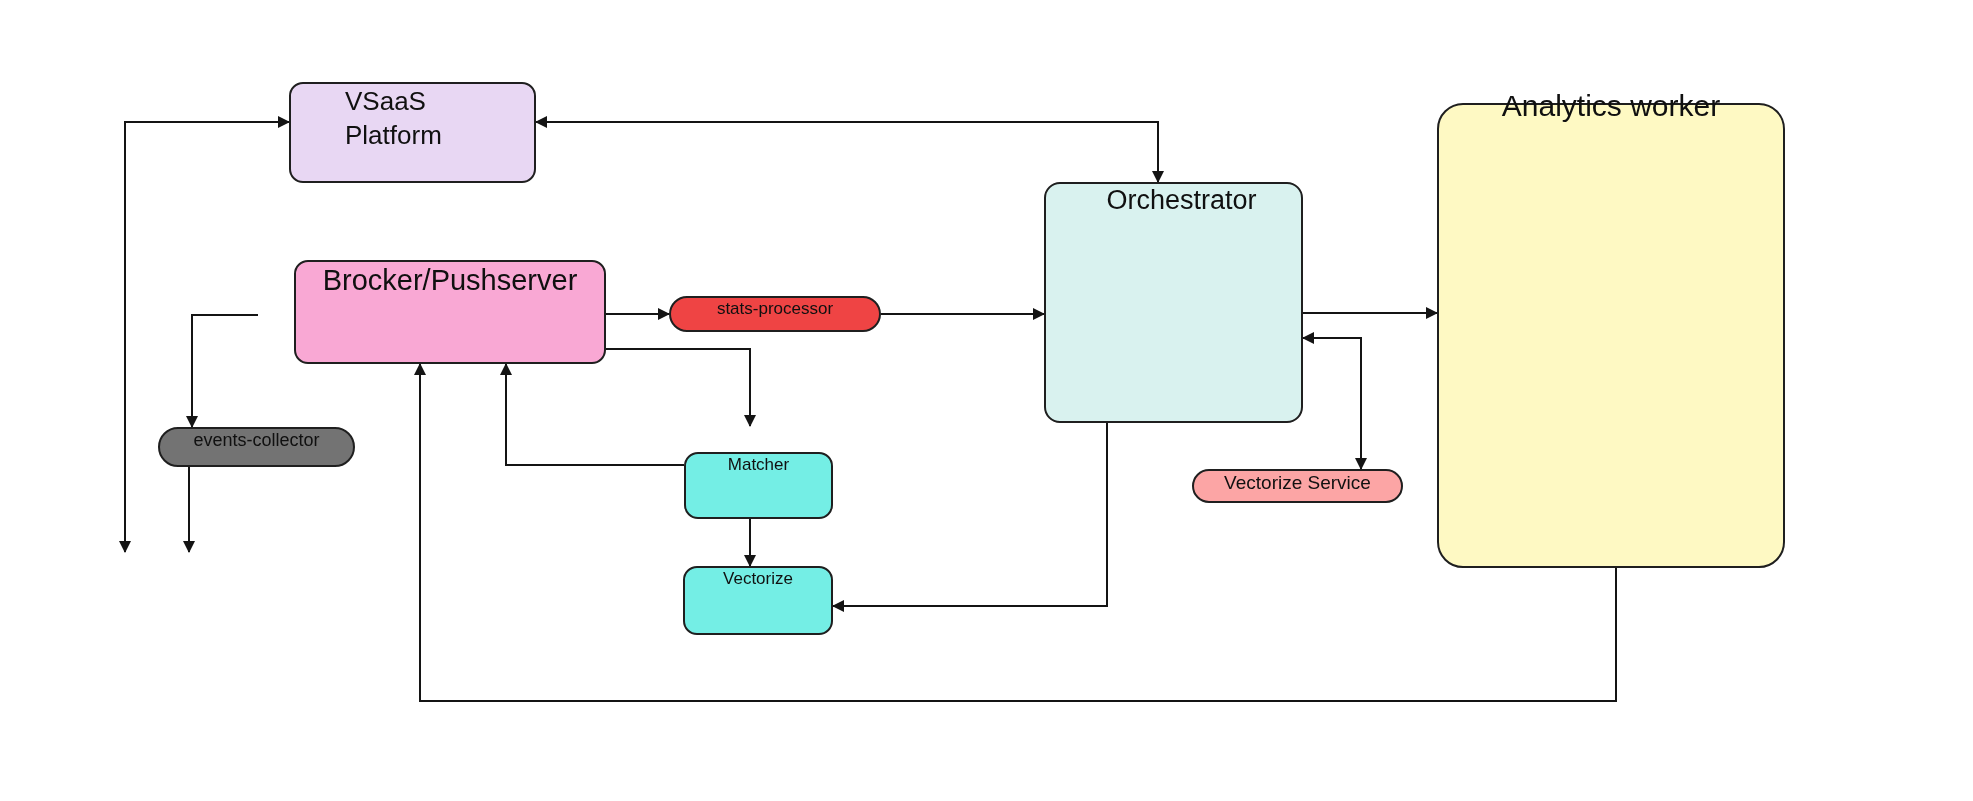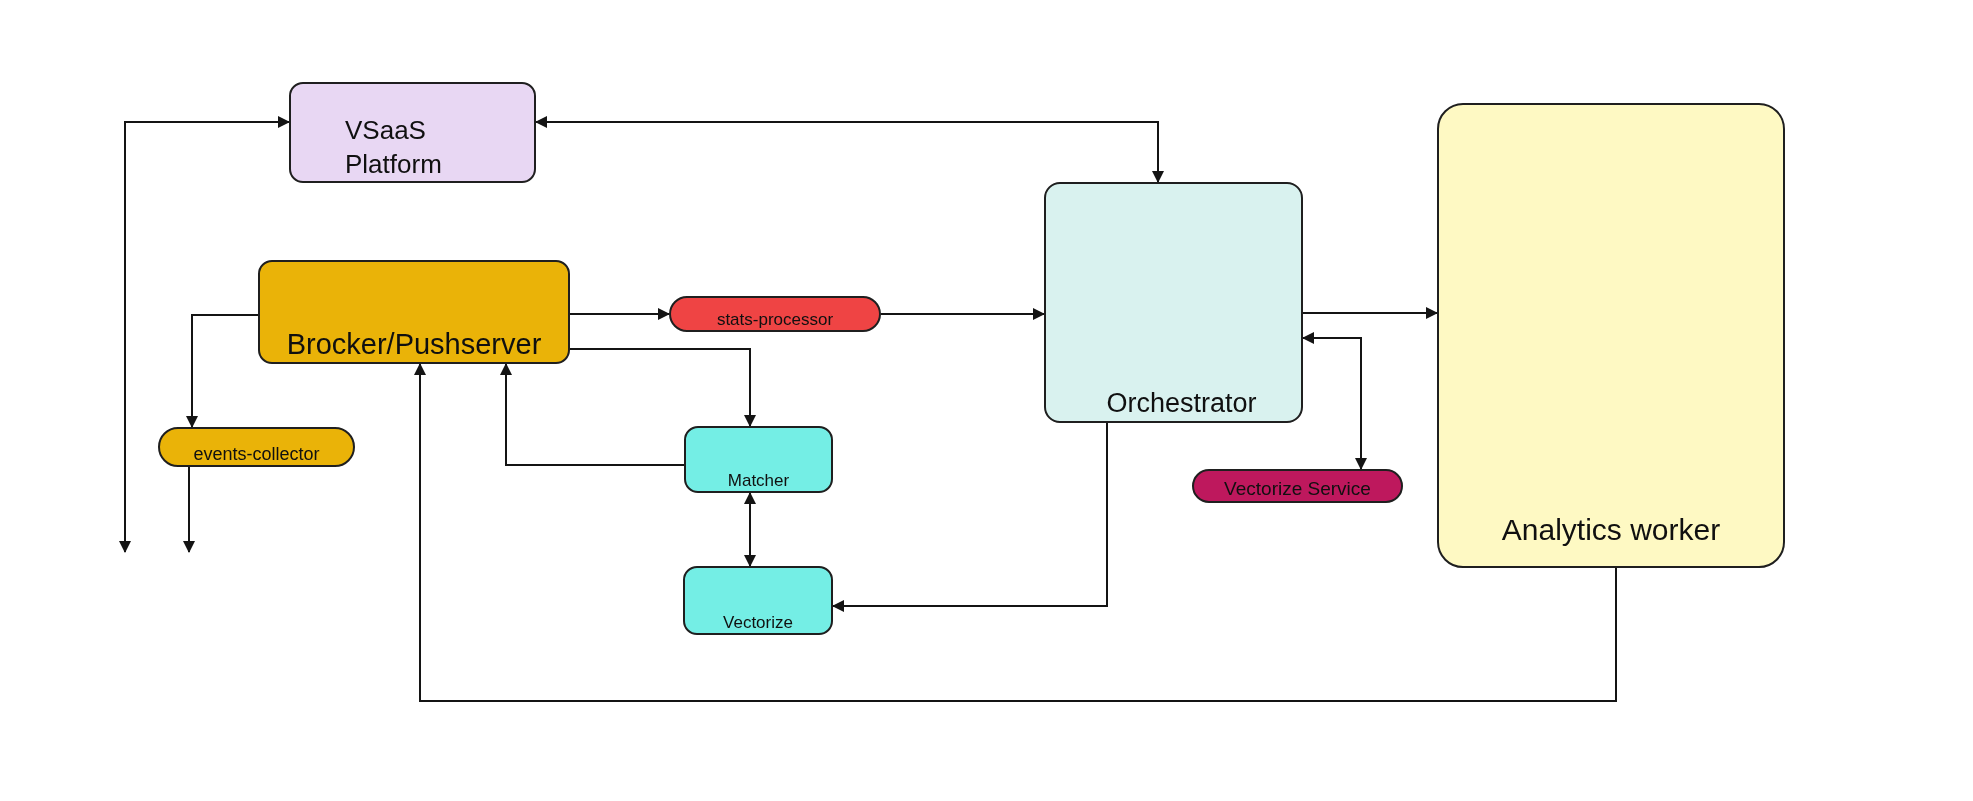--- a/index.html
+++ b/index.html
@@ -9,21 +9,21 @@
     background:#ffffff;
     font-family:"Liberation Sans",sans-serif;
     overflow:hidden;
   }
   #wires{position:absolute;left:0;top:0;width:1973px;height:801px;}
   .node{
     position:absolute;
     box-sizing:border-box;
     border:2px solid #1f1f1f;
     display:flex;
-    align-items:flex-end;
+    align-items:flex-start;
     justify-content:center;
     text-align:center;
     color:#101010;
     white-space:pre-line;
     line-height:1.25;
     z-index:2;
   }
   .n-vsaas{left:289px;top:82px;width:247px;height:101px;border-radius:14px;
            font-size:26px;justify-content:flex-start;text-align:left;padding-left:54px;line-height:34px;}
   .n-broker{left:258px;top:260px;width:312px;height:104px;border-radius:14px;font-size:29px;}
@@ -62,46 +62,46 @@
     <path class="edge" d="M 1303 313 L 1437 313" marker-end="url(#arrow)"></path>
     <path class="edge" d="M 1303 338 L 1361 338 L 1361 469" marker-start="url(#arrow)" marker-end="url(#arrow)"></path>
     <path class="edge" d="M 1616 568 L 1616 701 L 420 701 L 420 364" marker-end="url(#arrow)"></path>
   </svg>
 
   <div class="node n-vsaas" style="background: rgb(232, 215, 243);">
     <span class="lbl">VSaaS
 Platform</span>
   </div>
 
-  <div class="node n-broker" style="background: #eab308;">
+  <div class="node n-broker" style="background: #f9a8d4; margin-left: 36px;">
     <span class="lbl">Brocker/Pushserver</span>
   </div>
 
   <div class="node n-stats" style="background: #ef4444;">
     <span class="lbl">stats-processor</span>
   </div>
 
-  <div class="node n-events" style="background: #eab308;">
+  <div class="node n-events" style="background: #737373;">
     <span class="lbl">events-collector</span>
   </div>
 
 
-  <div class="node n-matcher" style="background: rgb(116, 238, 229);">
+  <div class="node n-matcher" style="background: rgb(116, 238, 229); margin-top: 26px;">
     <span class="lbl">Matcher</span>
   </div>
 
   <div class="node n-tarantul" style="background: rgb(116, 238, 229);">
     <span class="lbl">Vectorize</span>
   </div>
 
   <div class="node n-orchestrator" style="background: rgb(217, 242, 239); padding-left: 16px;">
     <span class="lbl">Orchestrator</span>
   </div>
 
-  <div class="node n-vectorize" style="background: #be185d;">
+  <div class="node n-vectorize" style="background: #fca5a5;">
     <span class="lbl">Vectorize Service</span>
   </div>
 
   <div class="node n-analytics" style="background: #fef9c3;">
     <span class="lbl">Analytics worker</span>
   </div>
 
 </div>
 
 </body></html>

